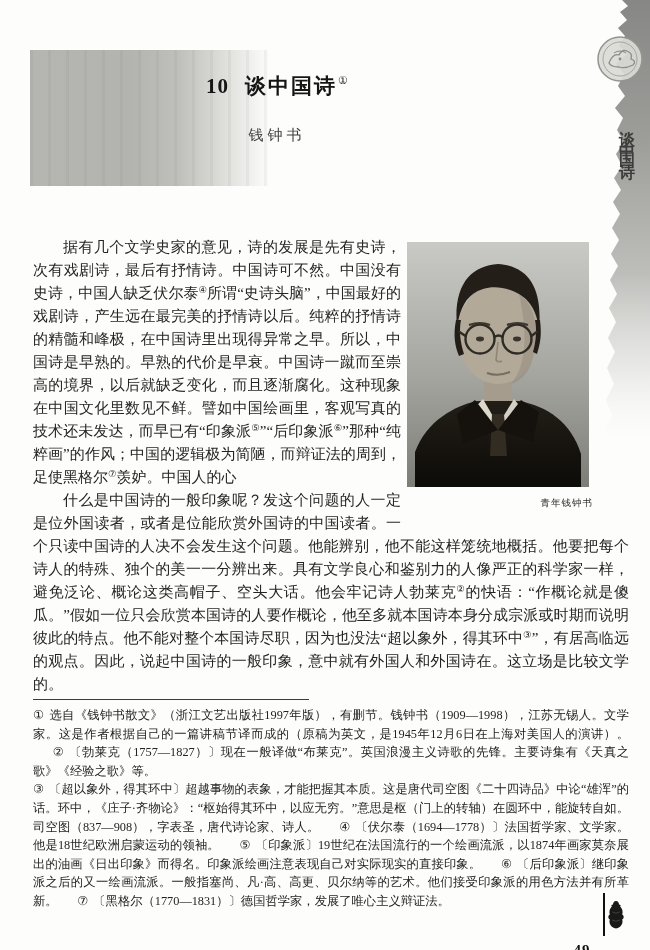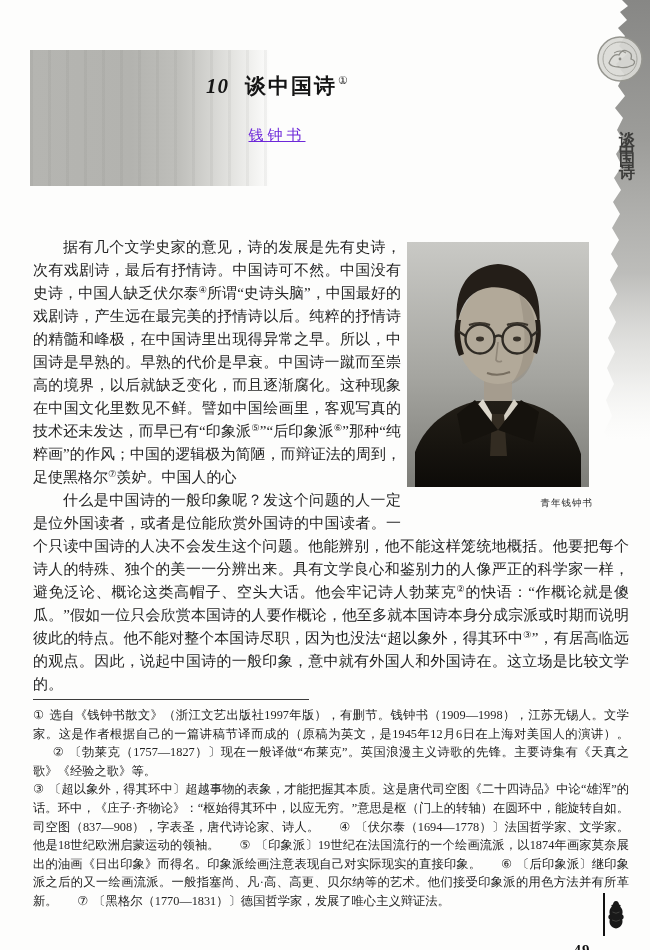--- a/index.html
+++ b/index.html
@@ -23,24 +23,24 @@
   .seal-svg{position:absolute;left:596px;top:35px;width:48px;height:48px;}
   .v-title{
     position:absolute;left:616px;top:118px;
     writing-mode:vertical-rl;text-orientation:upright;
     font-size:16px;font-weight:bold;letter-spacing:11px;color:#3d3d3b;
   }
 
   
   .heading{position:absolute;left:33px;top:66px;width:488px;text-align:center;}
   .heading h1{margin:0;font-size:21px;line-height:28px;font-weight:bold;color:#151515;}
-  .heading h1 .num{margin-right:16px;letter-spacing:1px;font-style:italic;}
+  .heading h1 .num{margin-right:16px;letter-spacing:1px;}
   .heading h1 .ttl{letter-spacing:2px;}
   .heading h1 sup{font-size:11px;font-weight:normal;vertical-align:9px;margin-left:1px;}
-  .author{margin-top:26px;font-size:15px;letter-spacing:4px;color:#6d28d9;text-decoration:underline;}
+  .author{margin-top:26px;font-size:15px;letter-spacing:4px;color:#404040;}
 
   
   .article{
     position:absolute;left:33px;top:236px;width:596px;
     font-size:15px;line-height:23px;text-align:justify;color:#242424;
   }
   .body-para{margin:0;text-indent:2em;}
   .article sup.ref{font-size:9.5px;vertical-align:5px;line-height:0;}
 
   .photo-fig{

